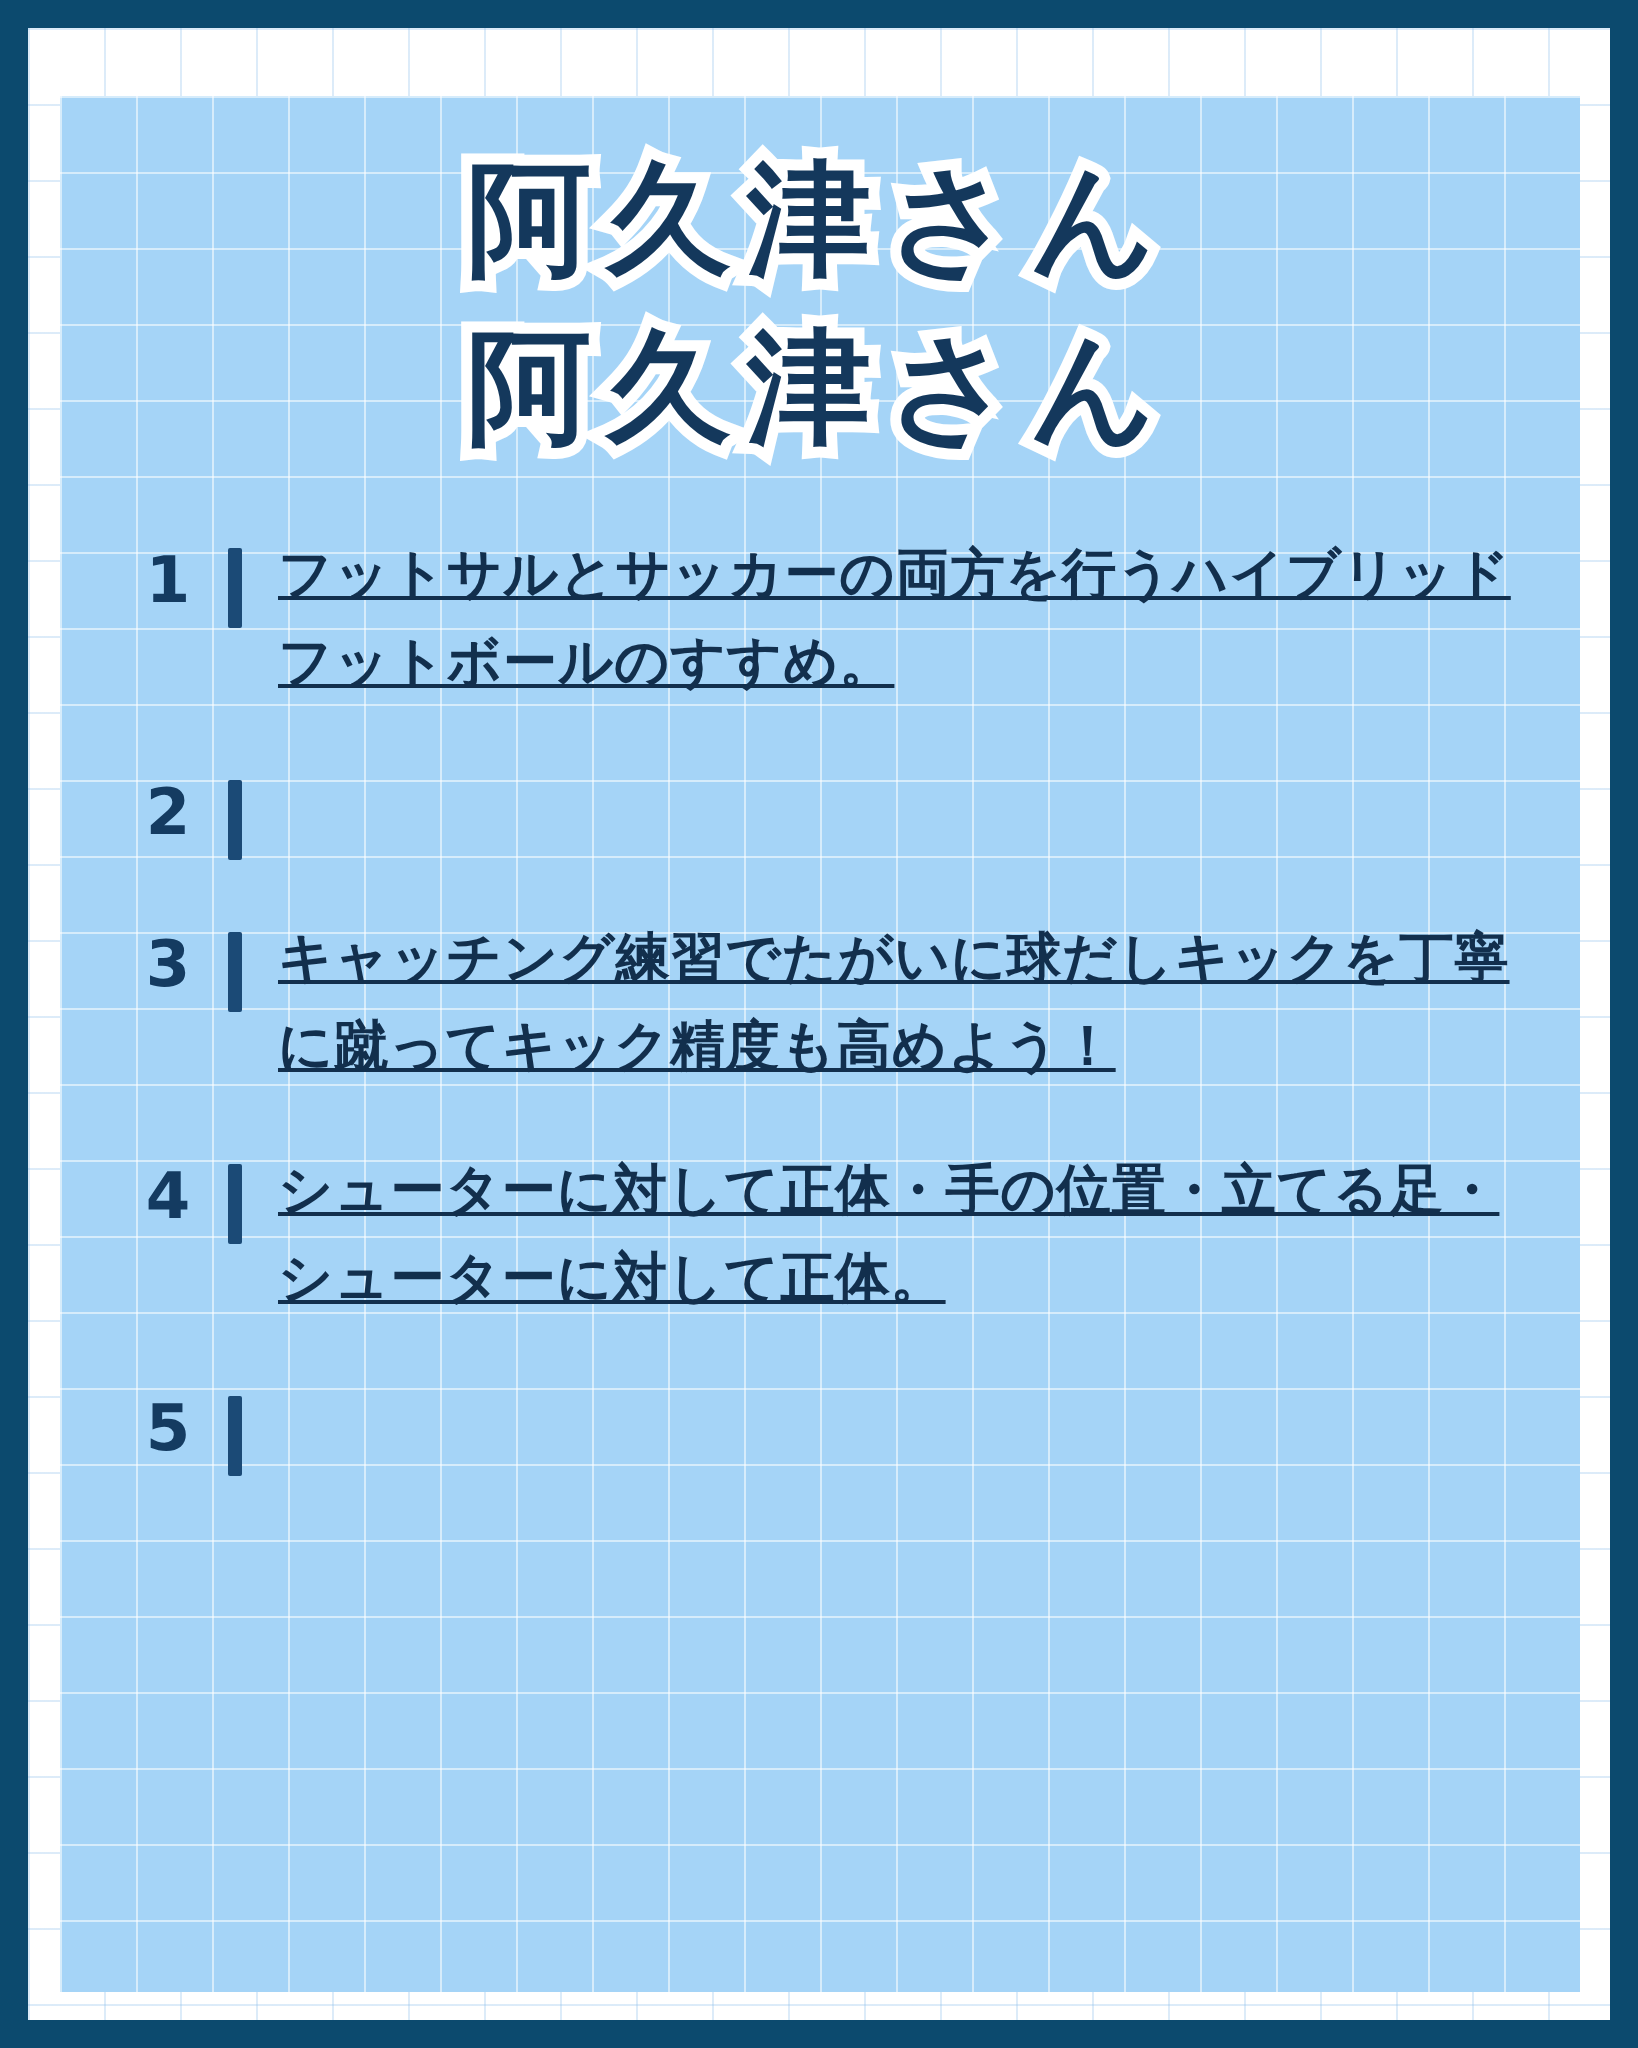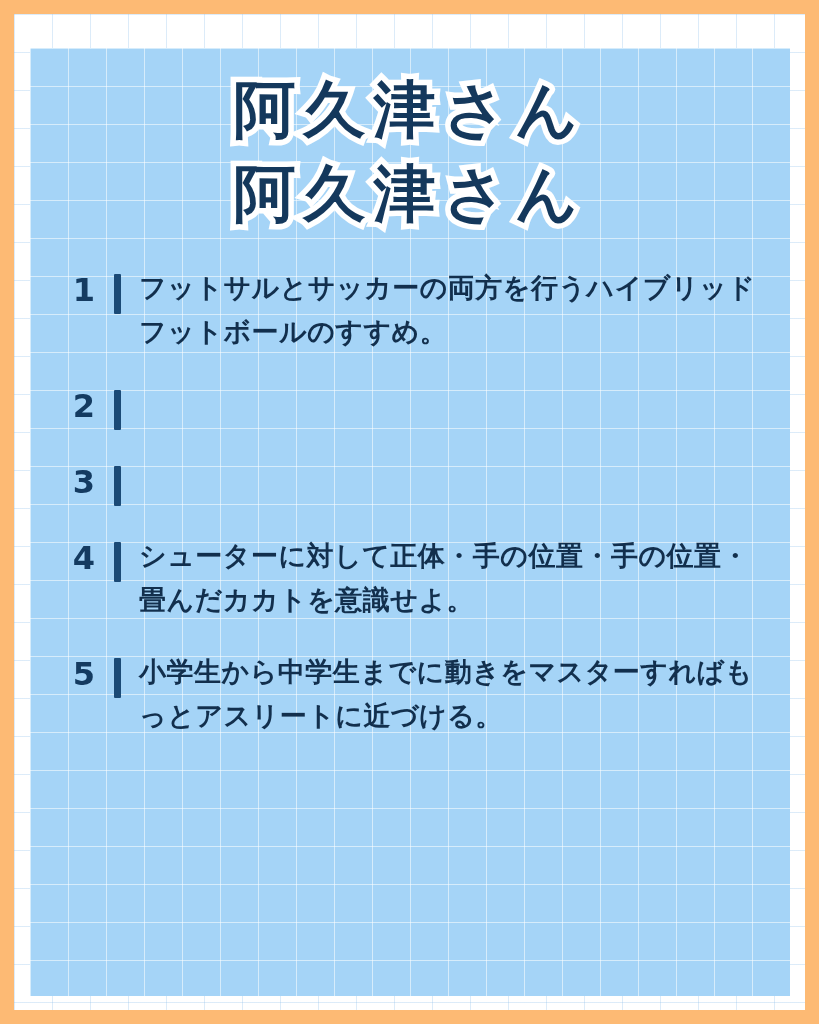--- a/index.html
+++ b/index.html
@@ -12,21 +12,21 @@
     background: #4aa8ef;
     font-family: "Liberation Sans", sans-serif;
     overflow: hidden;
   }
 
   .poster {
     position: relative;
     width: 819px;
     height: 1024px;
     box-sizing: border-box;
-    background: #fdba74;
+    background: #0c4a6e;
     padding-left: 36px;
   }
 
   
   .sheet {
     position: absolute;
     left: 14px;
     top: 14px;
     width: 791px;
     height: 996px;
@@ -119,20 +119,21 @@
     border-radius: 1px;
   }
   .text {
     flex: 1 1 auto;
     font-family: "DejaVu Sans", sans-serif;
     font-weight: bold;
     font-size: 27px;
     line-height: 44px;
     color: #122f4d;
     letter-spacing: 0.5px;
+    text-decoration: underline;
   }
 </style>
 </head>
 <body>
 
 <div class="poster">
 
   <div class="sheet"></div>
   <div class="margin-grid"></div>
 
@@ -152,29 +153,29 @@
       </div>
 
       <div class="item">
         <div class="num">2</div>
         <div class="bar"></div>
       </div>
 
       <div class="item">
         <div class="num">3</div>
         <div class="bar"></div>
+        <div class="text">キャッチング練習でたがいに球だしキックを丁寧に蹴ってキック精度も高めよう！</div>
       </div>
 
       <div class="item">
         <div class="num">4</div>
         <div class="bar"></div>
-        <div class="text">シューターに対して正体・手の位置・手の位置・畳んだカカトを意識せよ。</div>
+        <div class="text">シューターに対して正体・手の位置・立てる足・シューターに対して正体。</div>
       </div>
 
       <div class="item">
         <div class="num">5</div>
         <div class="bar"></div>
-        <div class="text">小学生から中学生までに動きをマスターすればもっとアスリートに近づける。</div>
       </div>
 
     </div>
   </div>
 </div>
 
 </body></html>

